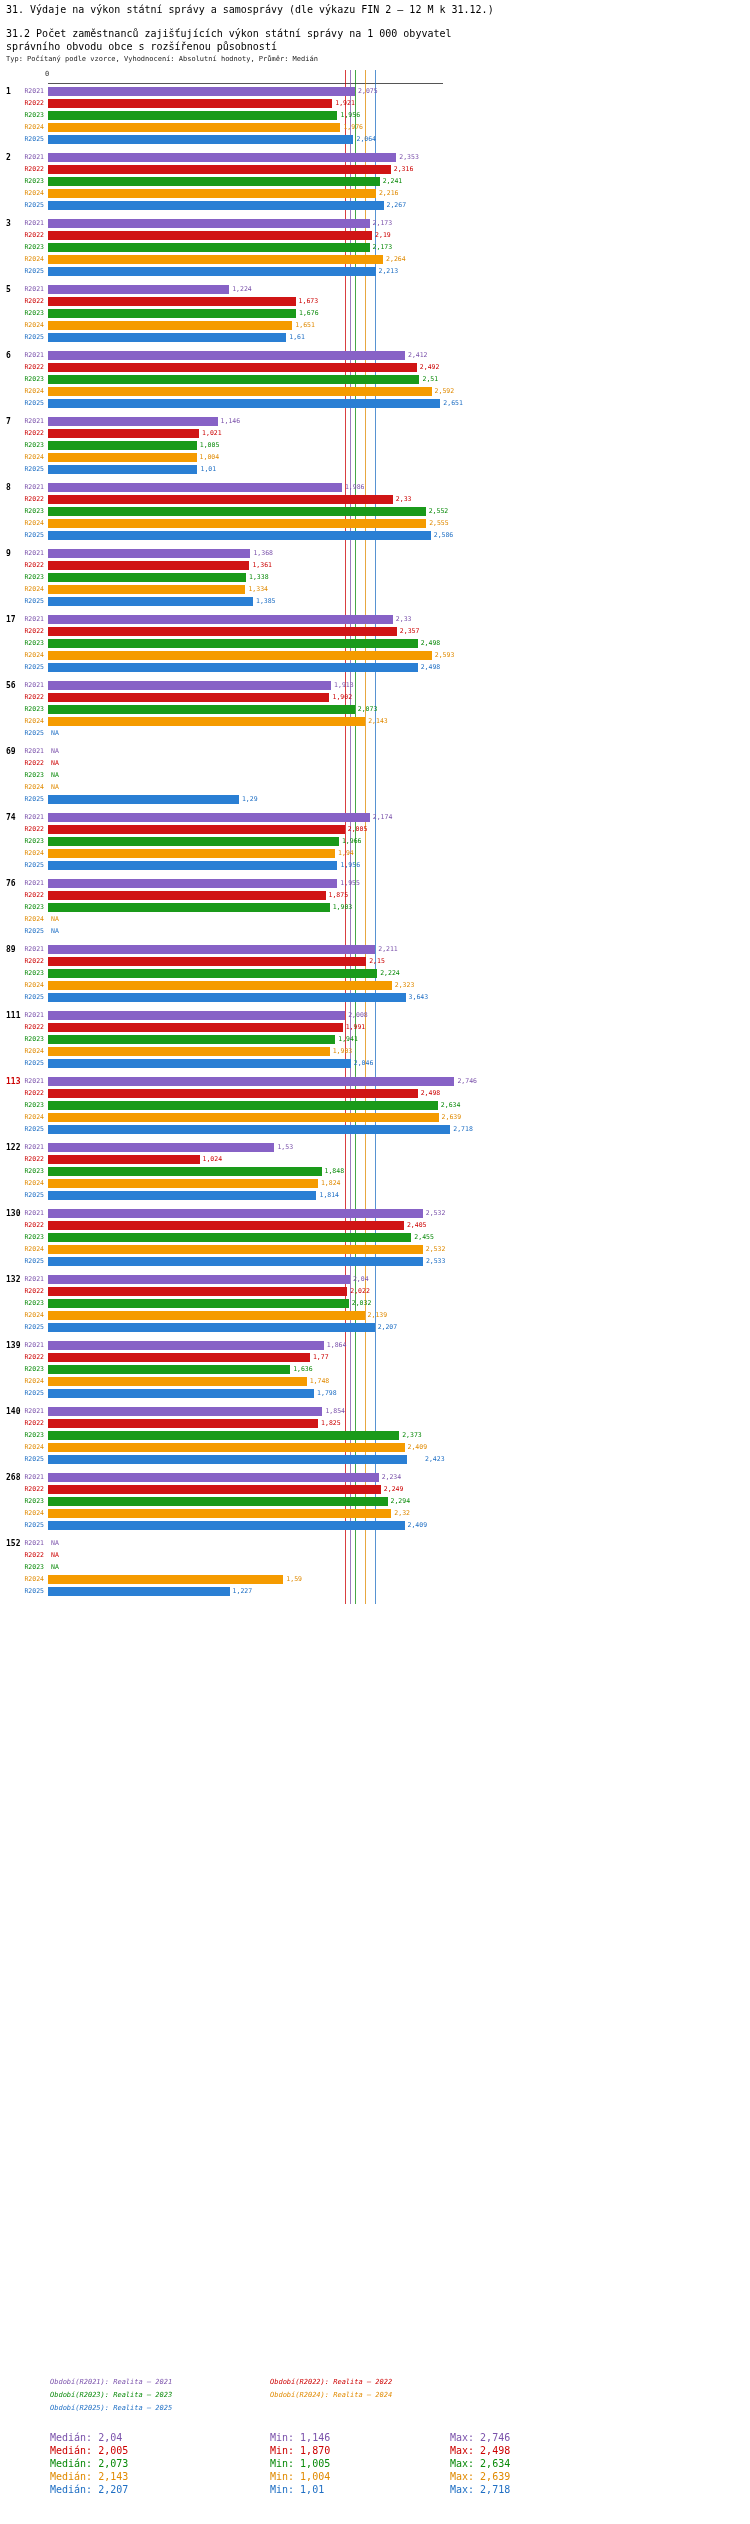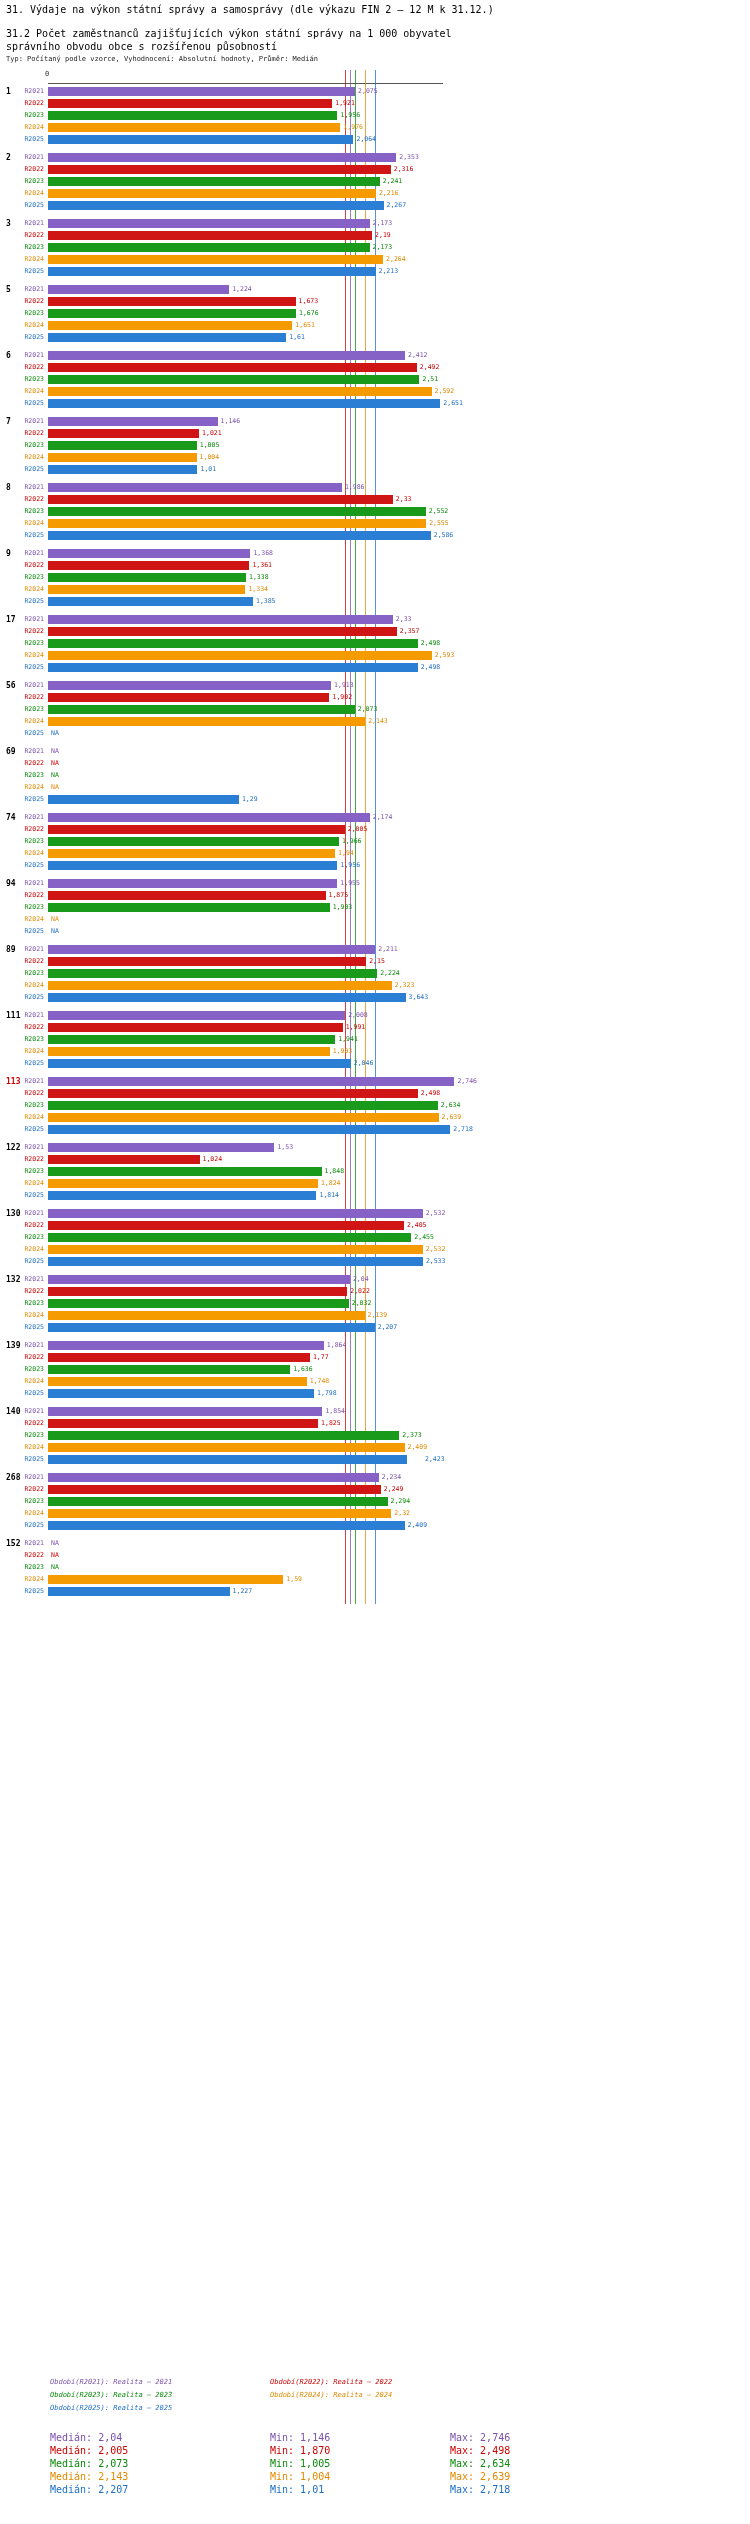--- a/index.html
+++ b/index.html
@@ -398,21 +398,21 @@
           <div class="bar b2024" style="left: 48px; width: 287.12px;"></div>
           <div class="val c2024" style="left: 338.12px;">1,94</div>
         </div>
         <div class="row" style="top: 48px; width: 750px;">
           <div class="rowlab c2025" style="right: 706px;">R2025</div>
           <div class="bar b2025" style="left: 48px; width: 289.488px;"></div>
           <div class="val c2025" style="left: 340.488px;">1,956</div>
         </div>
       </div>
       <div class="grp" style="top: 808px; height: 60px;">
-        <div class="grplabel" style="top: 1px;">94</div>
+        <div class="grplabel" style="top: 1px;">76</div>
         <div class="row" style="top: 0px; width: 750px;">
           <div class="rowlab c2021" style="right: 706px;">R2021</div>
           <div class="bar b2021" style="left: 48px; width: 289.34px;"></div>
           <div class="val c2021" style="left: 340.34px;">1,955</div>
         </div>
         <div class="row" style="top: 12px; width: 750px;">
           <div class="rowlab c2022" style="right: 706px;">R2022</div>
           <div class="bar b2022" style="left: 48px; width: 277.5px;"></div>
           <div class="val c2022" style="left: 328.5px;">1,875</div>
         </div>

